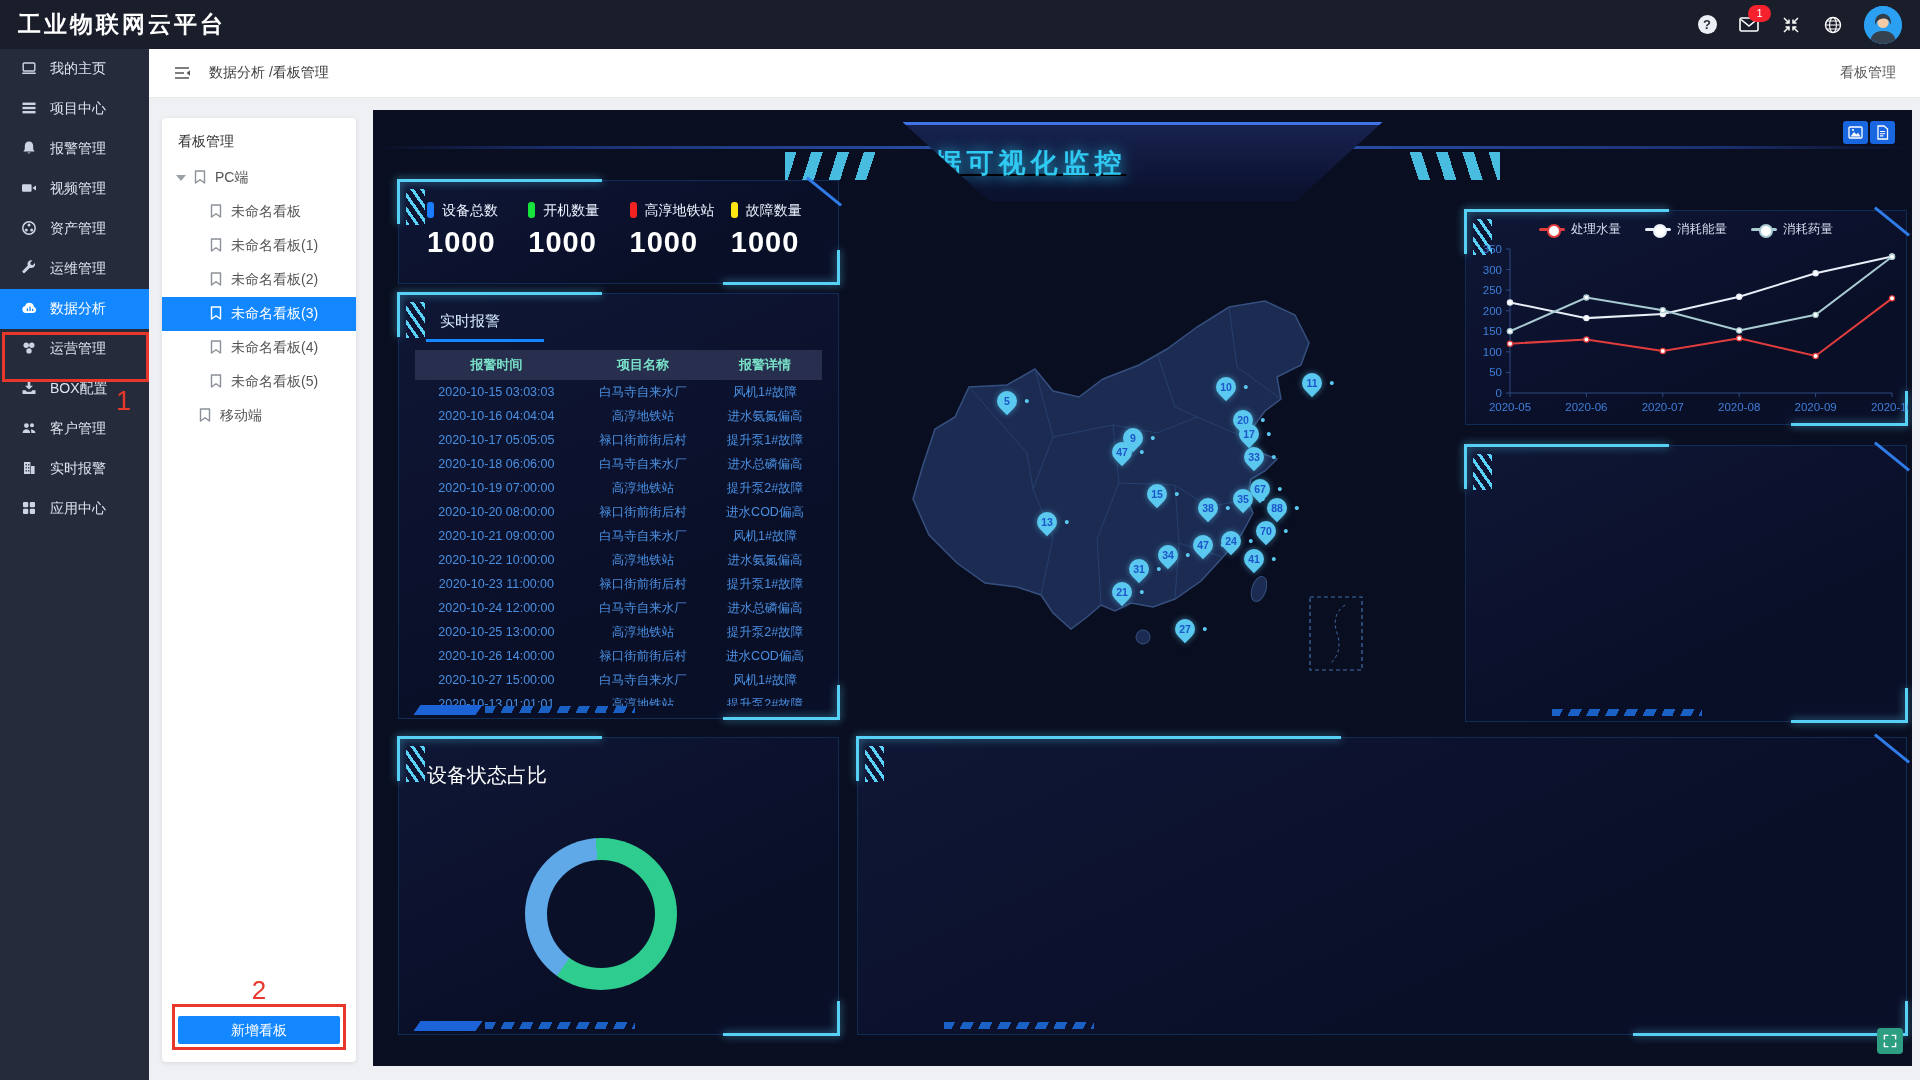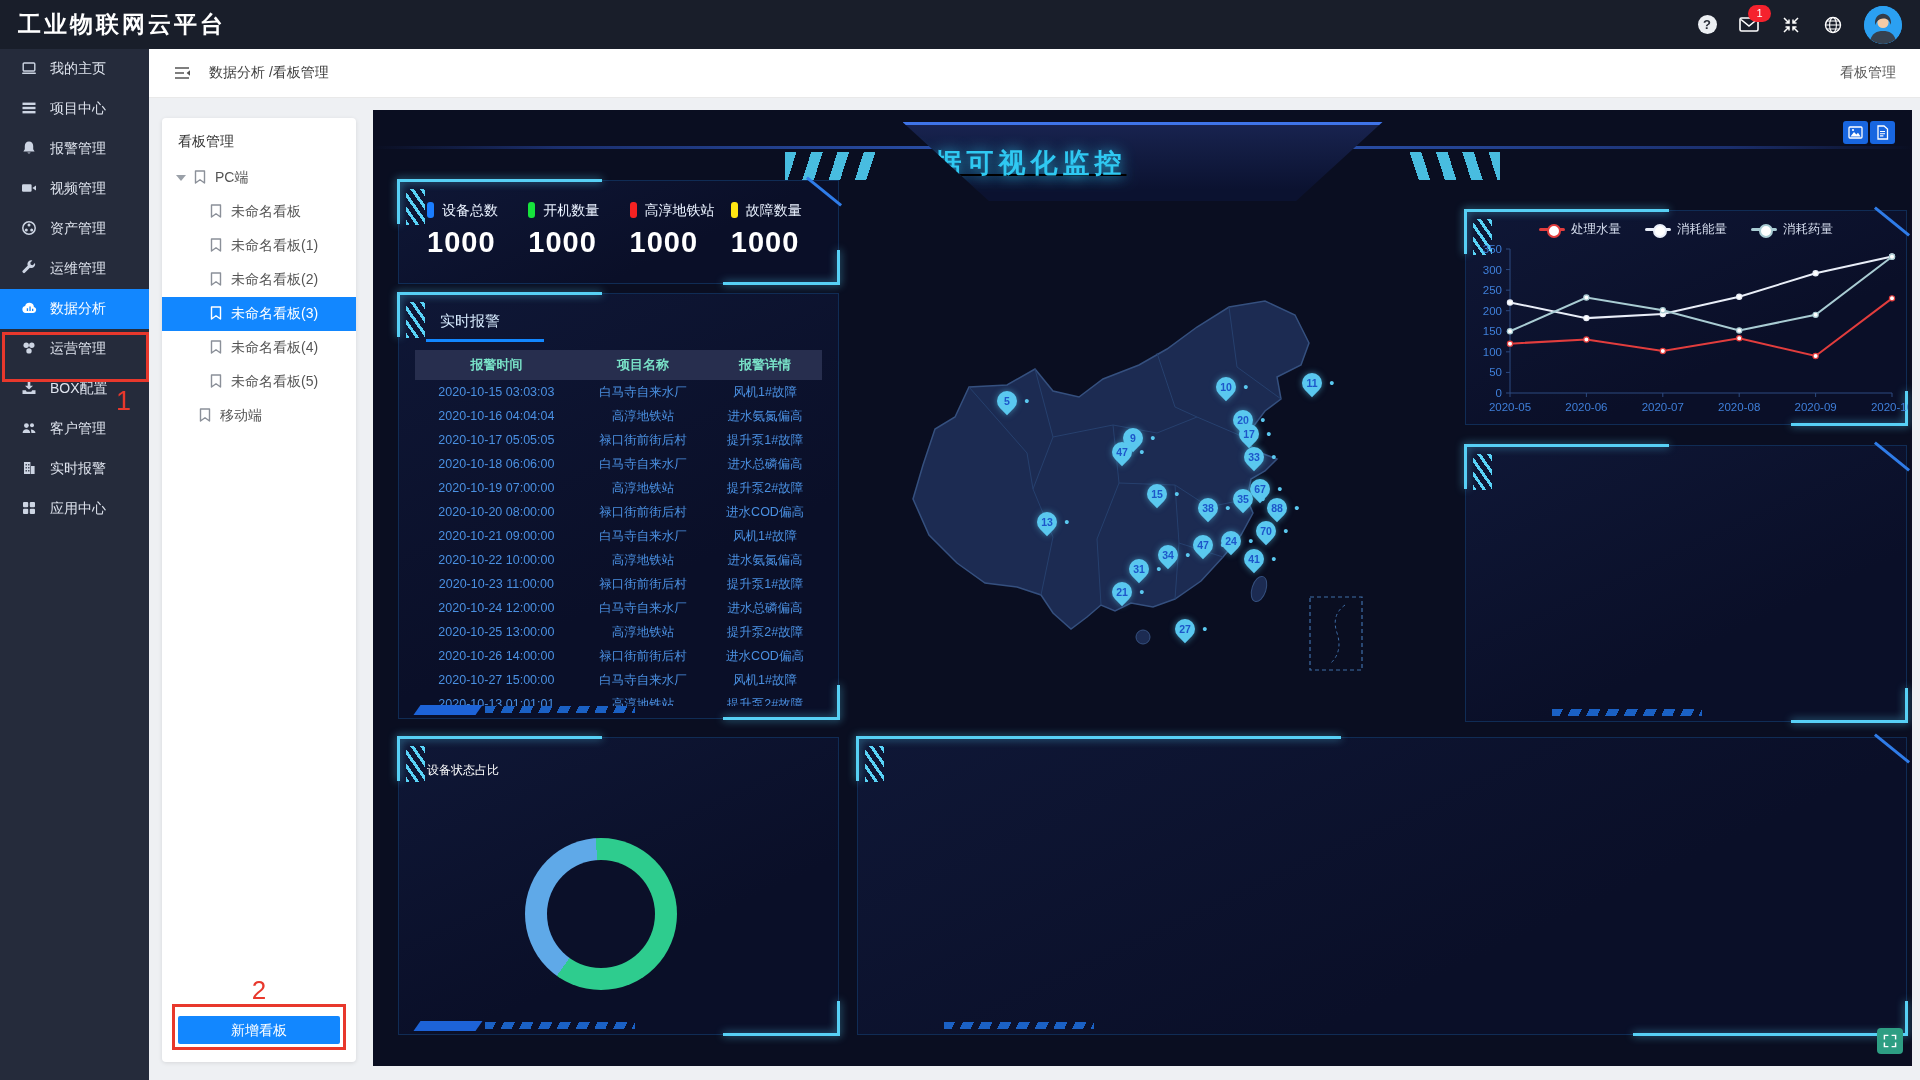--- a/index.html
+++ b/index.html
@@ -91,21 +91,21 @@
 
   
   .legend{position:absolute;top:10px;left:0;right:0;display:flex;justify-content:center;gap:24px;}
   .lg-item{display:flex;align-items:center;gap:6px;color:#d6deee;font-size:12.5px;}
   .lg-mark{position:relative;width:26px;height:3px;border-radius:2px;}
   .lg-mark i{position:absolute;left:8px;top:-4px;width:10px;height:10px;border-radius:50%;}
 
   
   .donut{position:absolute;left:126px;top:100px;width:152px;height:152px;border-radius:50%;}
   .donut::after{content:"";position:absolute;inset:22px;background:#0b1029;border-radius:50%;}
-  .dtitle{color:#fff;font-size:12px;padding:24px 0 0 28px;}
+  .dtitle{color:#fff;font-size:20px;padding:24px 0 0 28px;}
 
   .fab{position:absolute;left:1504px;top:918px;width:26px;height:26px;background:#2e9e83;border-radius:4px;display:flex;align-items:center;justify-content:center;cursor:pointer;}
 </style>
 </head>
 <body>
 
 <div class="stage">
 
   <header class="topbar">
     <div class="brand">工业物联网云平台</div>

